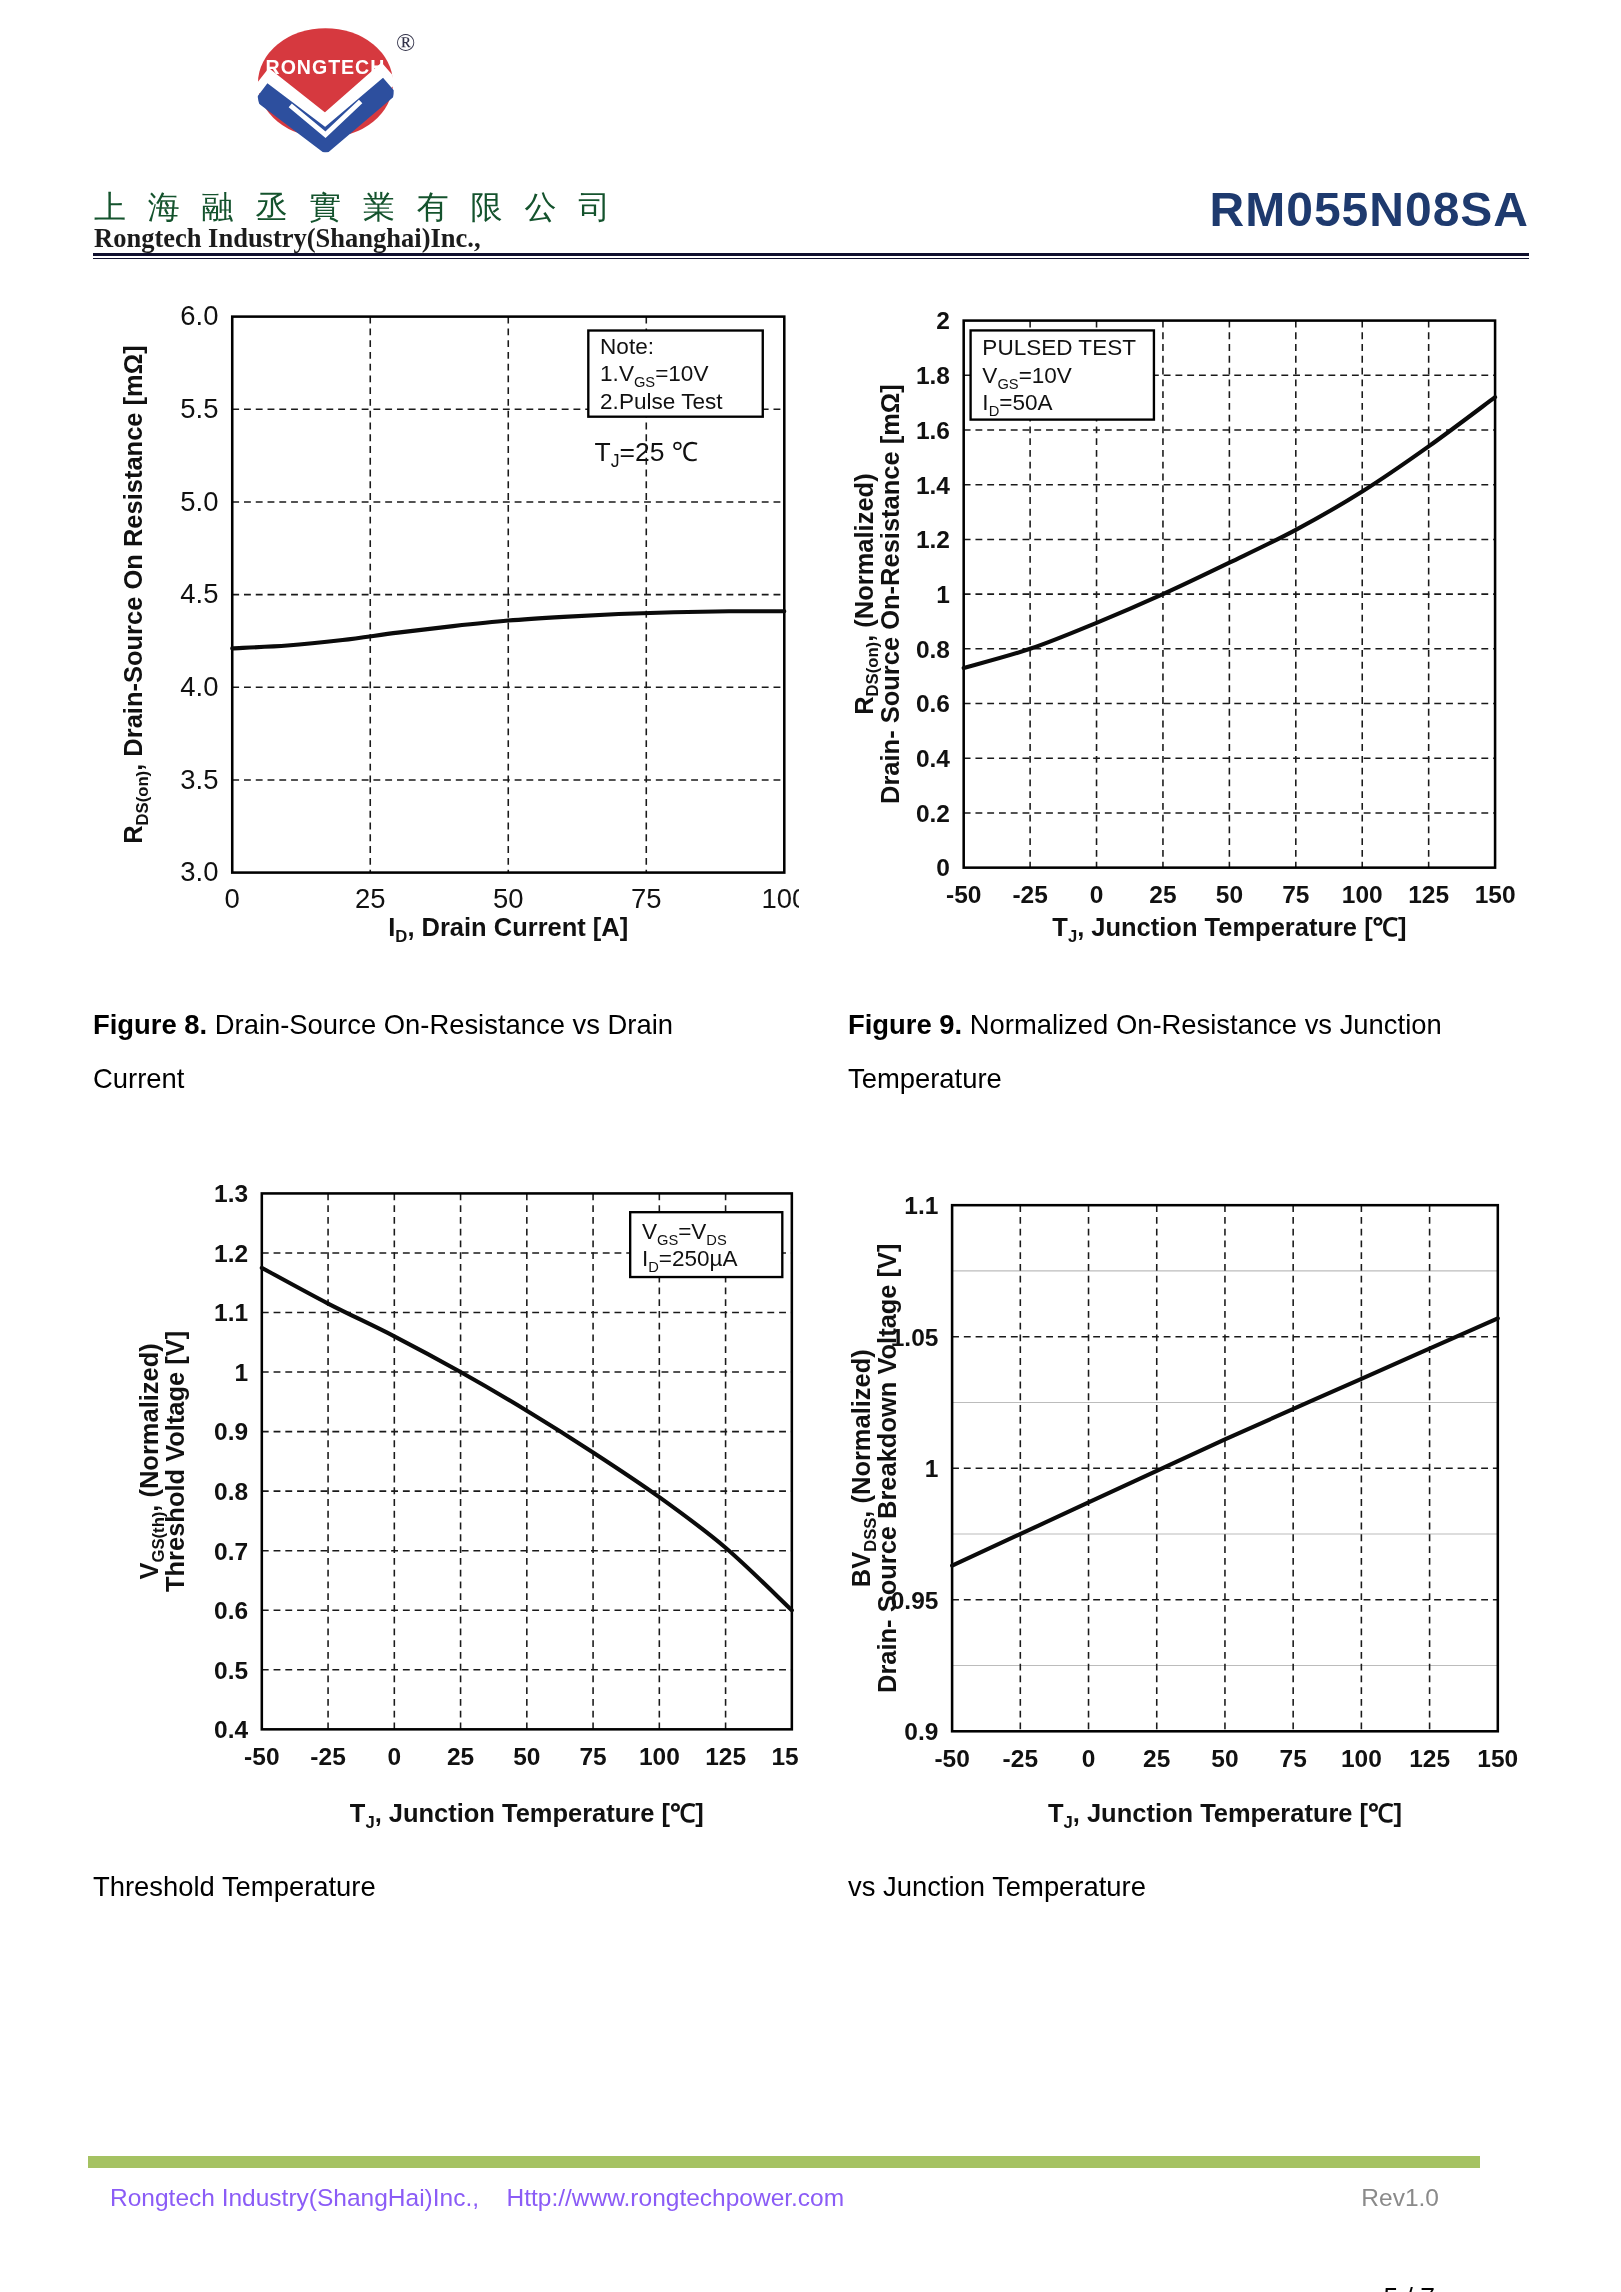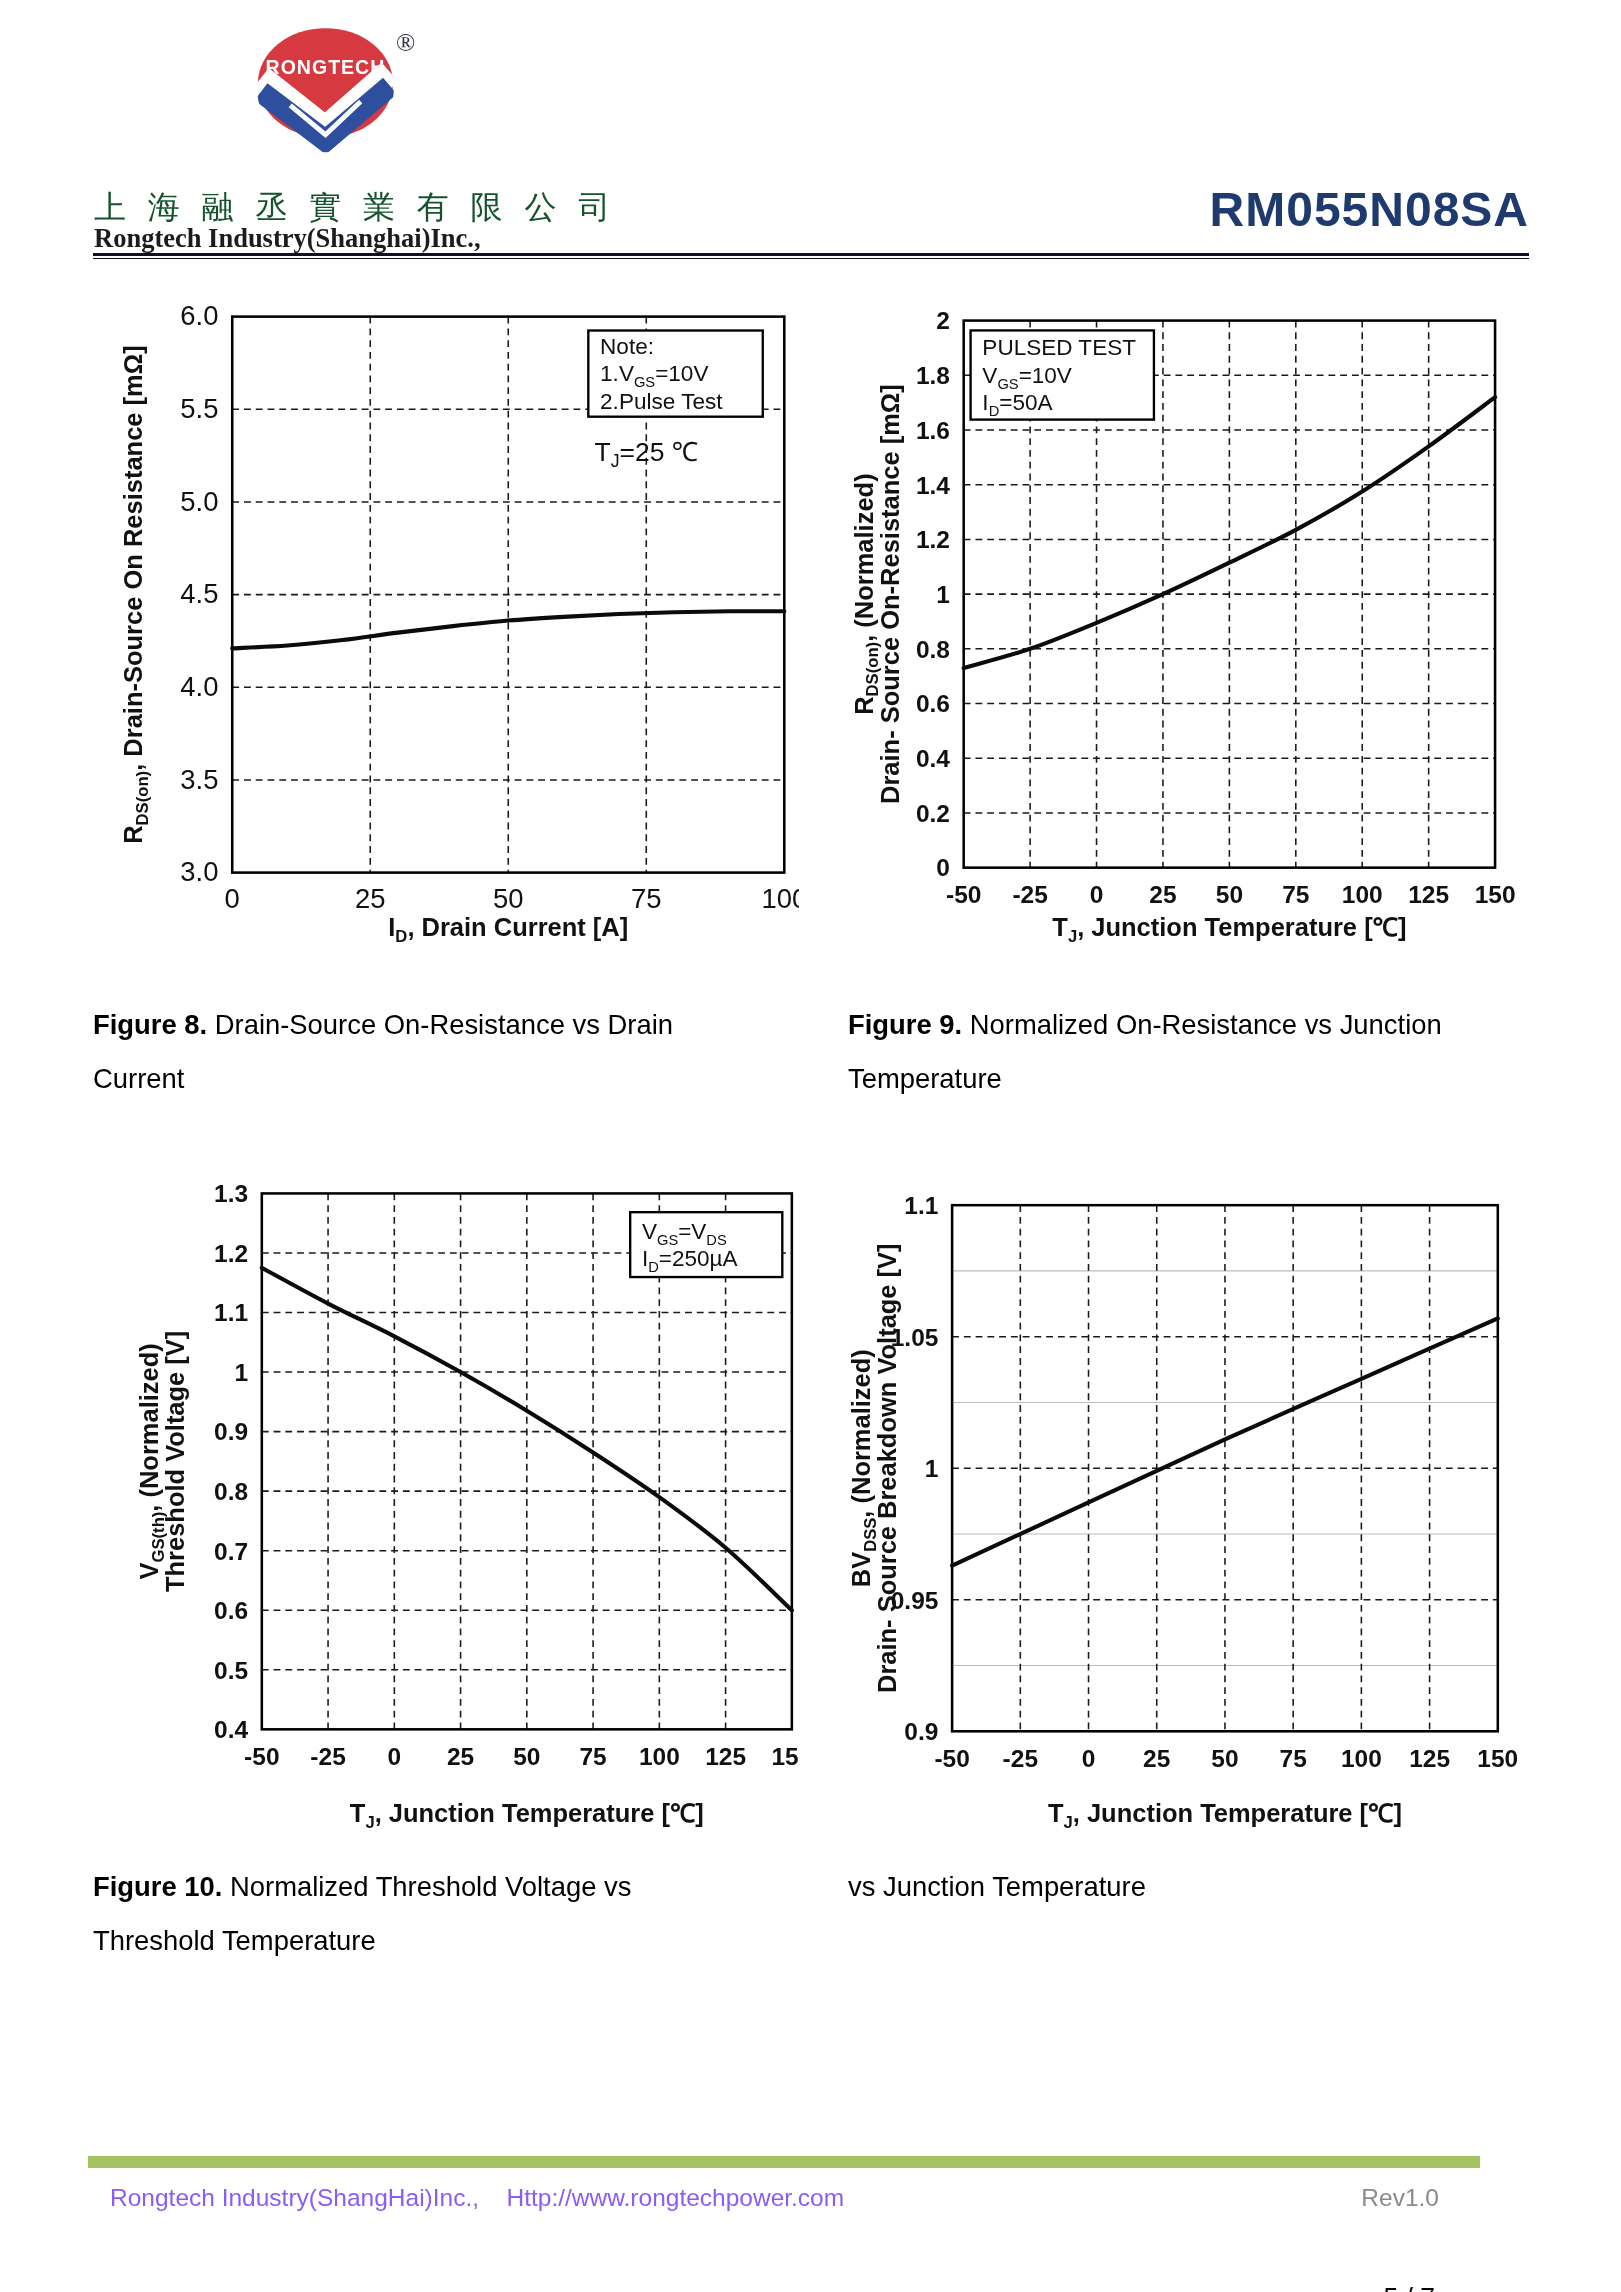--- a/index.html
+++ b/index.html
@@ -226,21 +226,20 @@
 
   <div id="cap0" class="cap">
     <span class="l"><span class="b">Figure 8.</span><span> Drain-Source On-Resistance vs Drain</span></span>
     <span class="l">Current</span>
   </div>
   <div id="cap1" class="cap">
     <span class="l"><span class="b">Figure 9.</span><span> Normalized On-Resistance vs Junction</span></span>
     <span class="l">Temperature</span>
   </div>
   <div id="cap2" class="cap">
-    <span class="l"><span class="b">Figure 10.</span><span> Normalized Threshold Voltage vs</span></span>
     <span class="l">Threshold Temperature</span>
   </div>
   <div id="cap3" class="cap">
     <span class="l">vs Junction Temperature</span>
   </div>
 
   <div class="footer-bar" style="background: rgb(165, 194, 98);"></div>
   <div class="footer-line">
     <span>Rongtech Industry(ShangHai)Inc.,</span><span class="gap"></span><span>Http://www.rongtechpower.com</span>
   </div>

